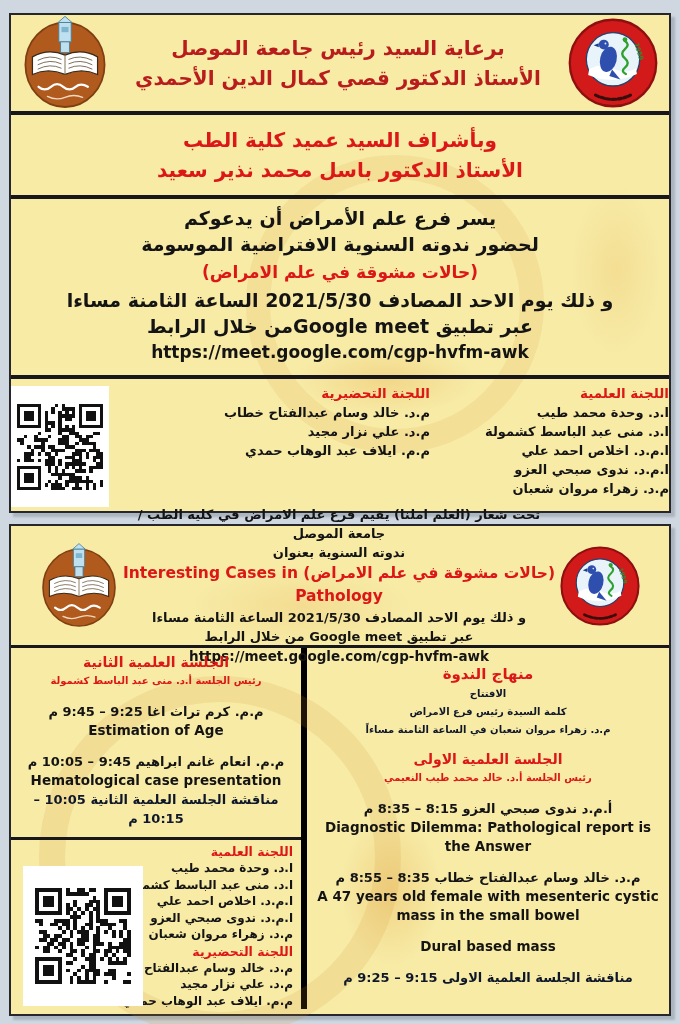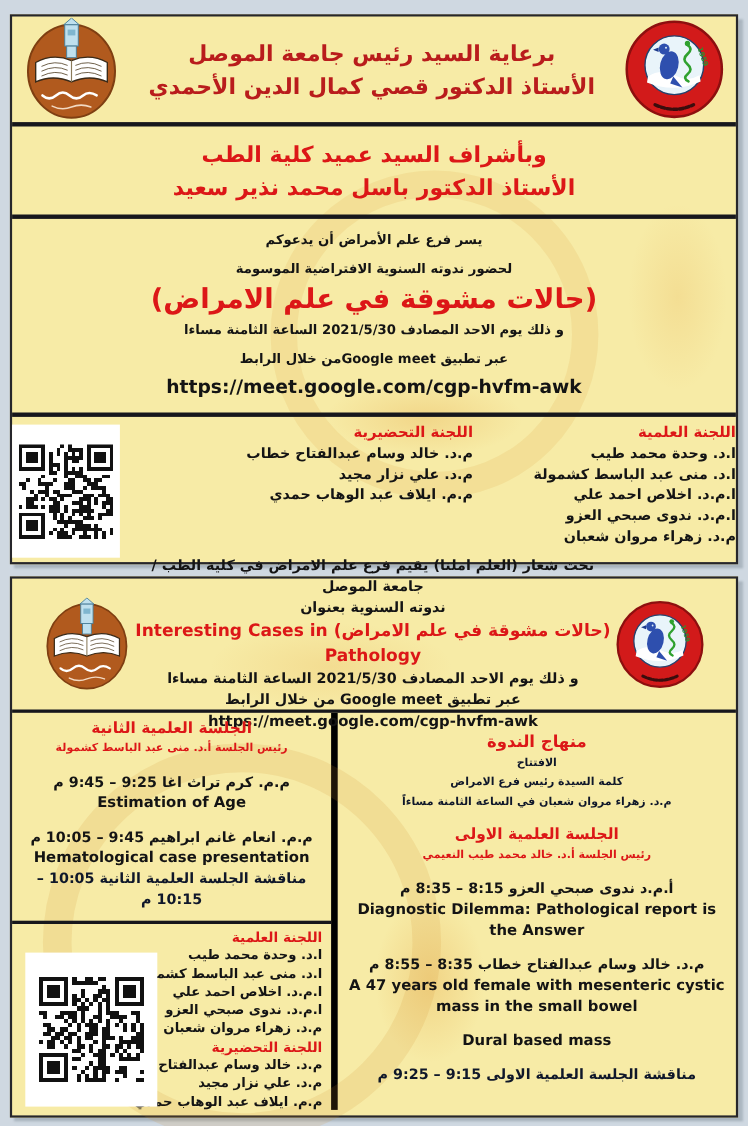--- a/index.html
+++ b/index.html
@@ -26,22 +26,22 @@
   .blk{color:#141414}
   .b{font-weight:bold}
   
   .p1-head{height:100px;display:flex;align-items:center;padding:0 10px}
   .head-center{flex:1;min-width:0}
   .p1-head .line{font-size:20px;line-height:30px}
   .logo{flex:0 0 auto}
   .p1-s2{height:84px;display:flex;flex-direction:column;justify-content:center}
   .p1-s2 .line{font-size:20px;line-height:30px}
   .p1-s3{height:180px;padding-top:6px}
-  .p1-s3 .line{font-size:12px;line-height:26px}
-  .p1-s3 .title{font-size:25px;line-height:30px}
+  .p1-s3 .line{font-size:19px;line-height:26px}
+  .p1-s3 .title{font-size:17px;line-height:30px}
   .p1-s3 .link{font-size:17px;line-height:27px}
   .p1-s4{height:128px;display:flex;direction:rtl;padding-top:5px}
   .col-sci1{width:235px;padding-left:4px;text-align:right}
   .col-prep1{width:235px;text-align:right}
   .cm-line{font-size:13px;line-height:19px}
   .cm-head{font-size:13.5px;line-height:19px}
   .qr-panel1{position:absolute;left:0;bottom:0;width:98px;height:121px;background:#fff;
     display:flex;align-items:center;justify-content:center;z-index:3}
   .qr-box1{width:86px;height:86px}
   

